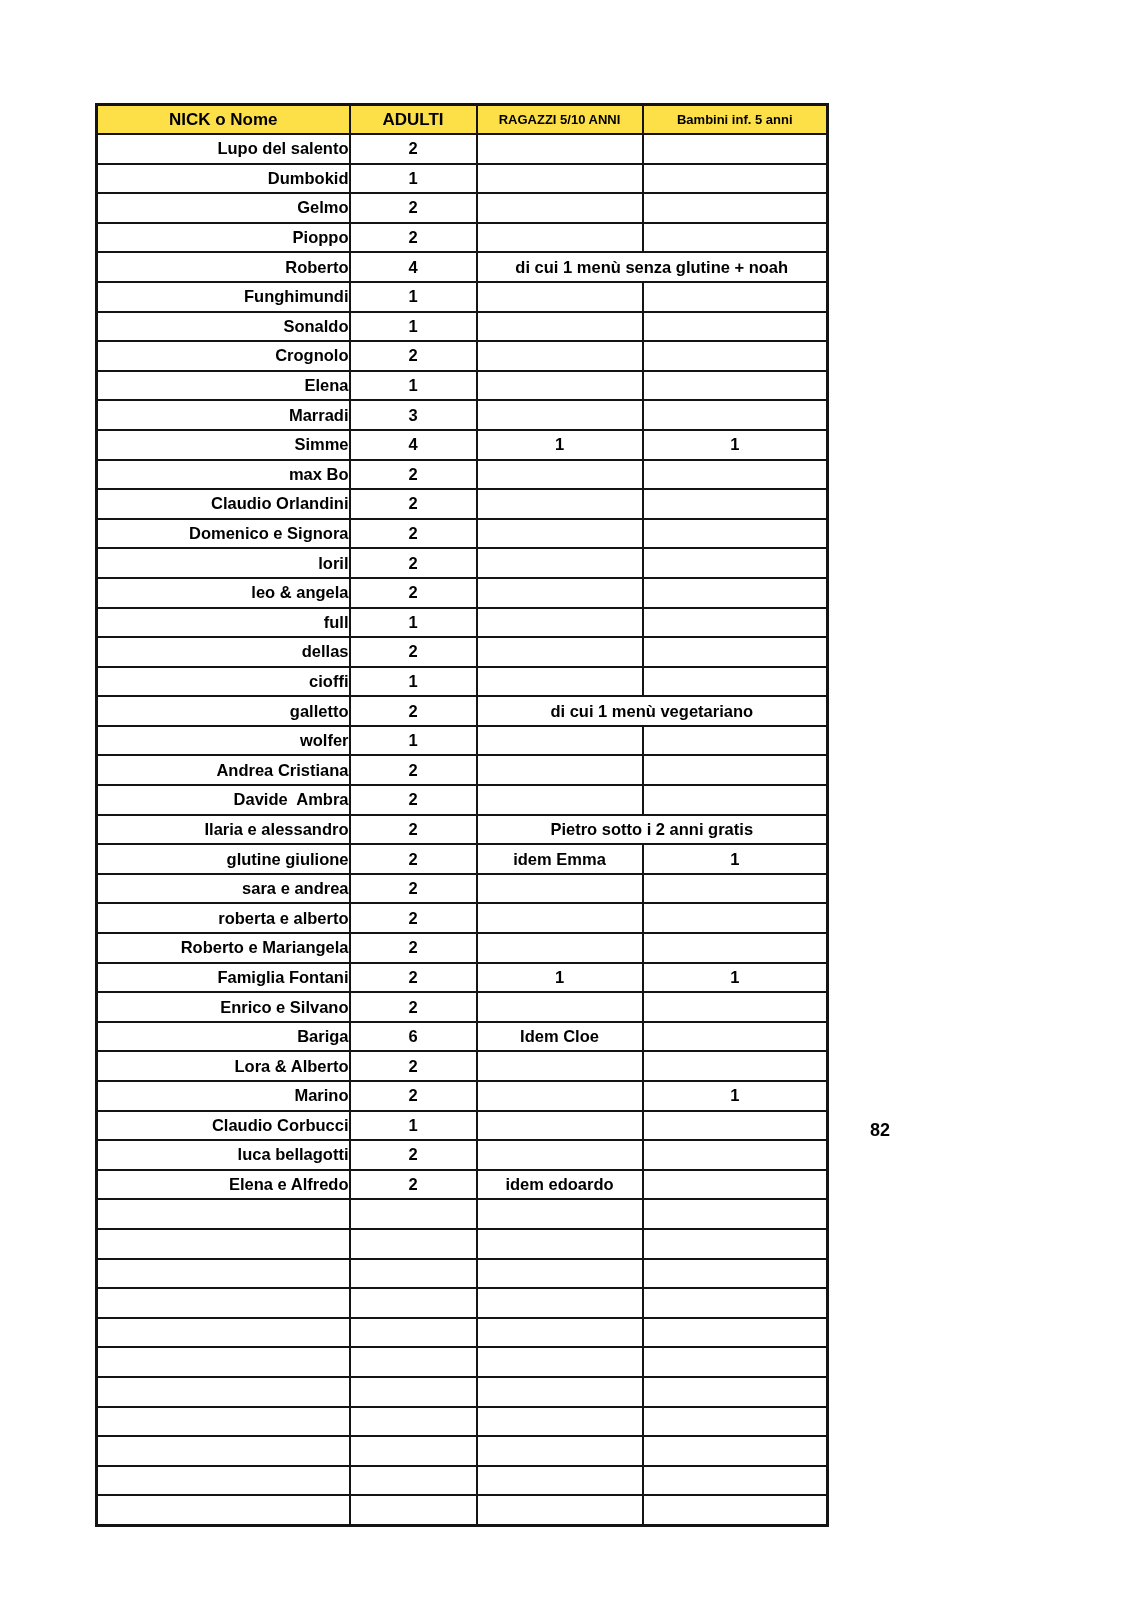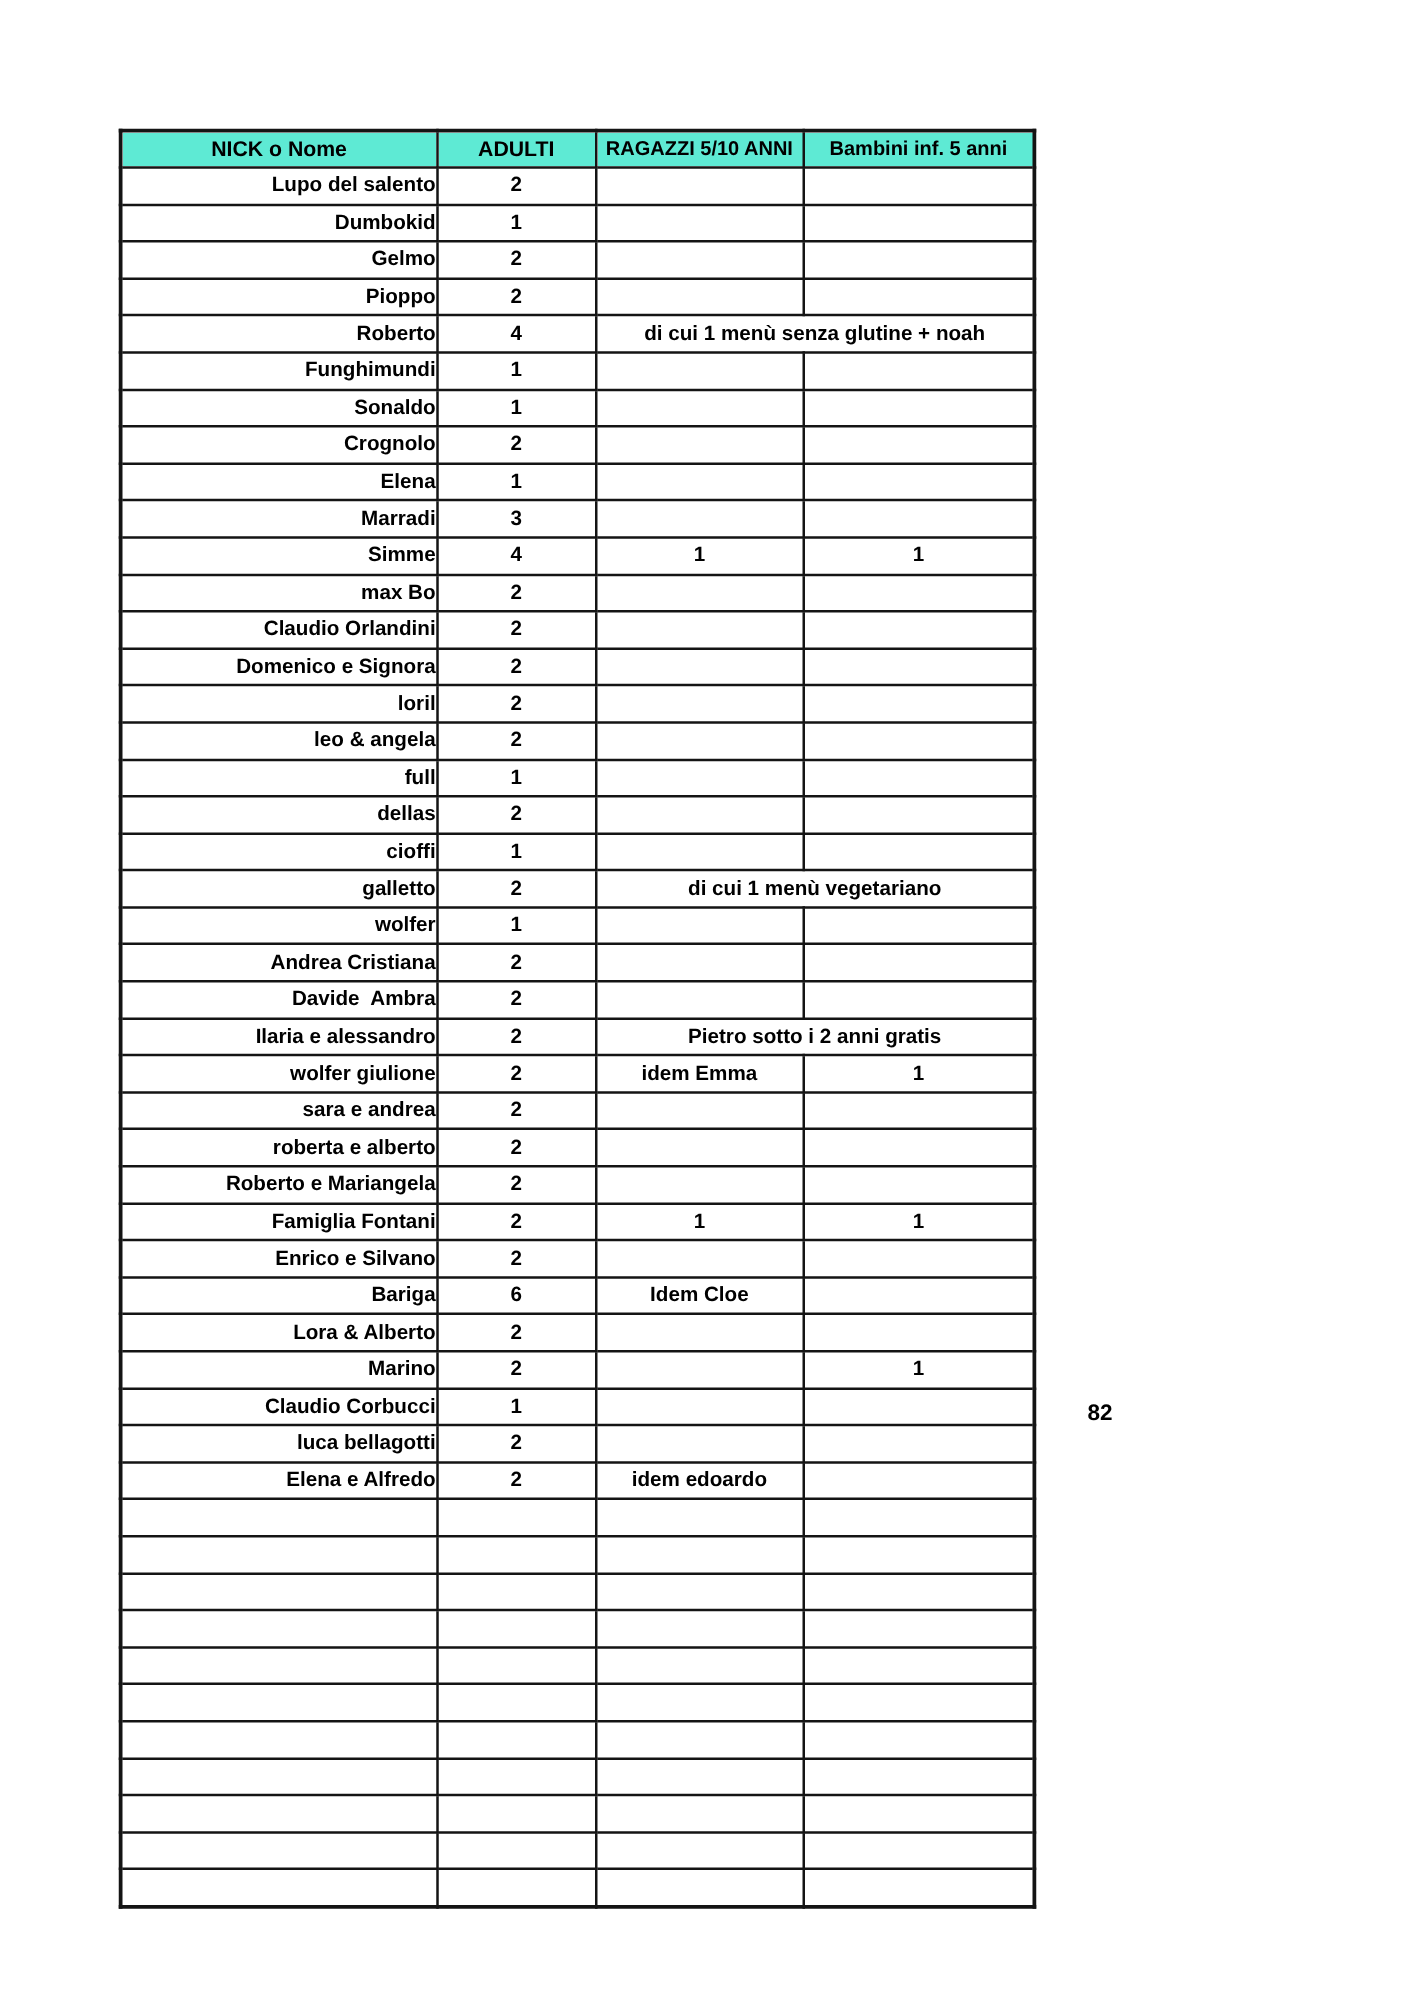--- a/index.html
+++ b/index.html
@@ -25,27 +25,27 @@
     border-collapse: collapse;
     table-layout: fixed;
     border: 3px solid #141414;
   }
   table.grid th, table.grid td {
     border: 2px solid #141414;
     padding: 0;
     overflow: hidden;
   }
   thead th {
-    background: #5eead4;
+    background: #fde047;
     height: 27px;
     text-align: center;
     vertical-align: middle;
   }
   th.h-main  { font-size: 17px; }
-  th.h-small { font-size: 16px; }
+  th.h-small { font-size: 13px; }
   tbody td {
     height: 27.6px;
     vertical-align: middle;
     font-size: 16.5px;
   }
   td.nick {
     text-align: right;
     padding-left: 5px;
     white-space: pre;
     margin-left: 12px;
@@ -218,21 +218,21 @@
           <td class="num">2</td>
           <td class="num"></td>
           <td class="num"></td>
         </tr>
         <tr>
           <td class="nick">Ilaria e alessandro</td>
           <td class="num">2</td>
           <td class="note" colspan="2">Pietro sotto i 2 anni gratis</td>
         </tr>
         <tr>
-          <td class="nick">wolfer giulione</td>
+          <td class="nick">glutine giulione</td>
           <td class="num">2</td>
           <td class="num">idem Emma</td>
           <td class="num">1</td>
         </tr>
         <tr>
           <td class="nick">sara e andrea</td>
           <td class="num">2</td>
           <td class="num"></td>
           <td class="num"></td>
         </tr>

